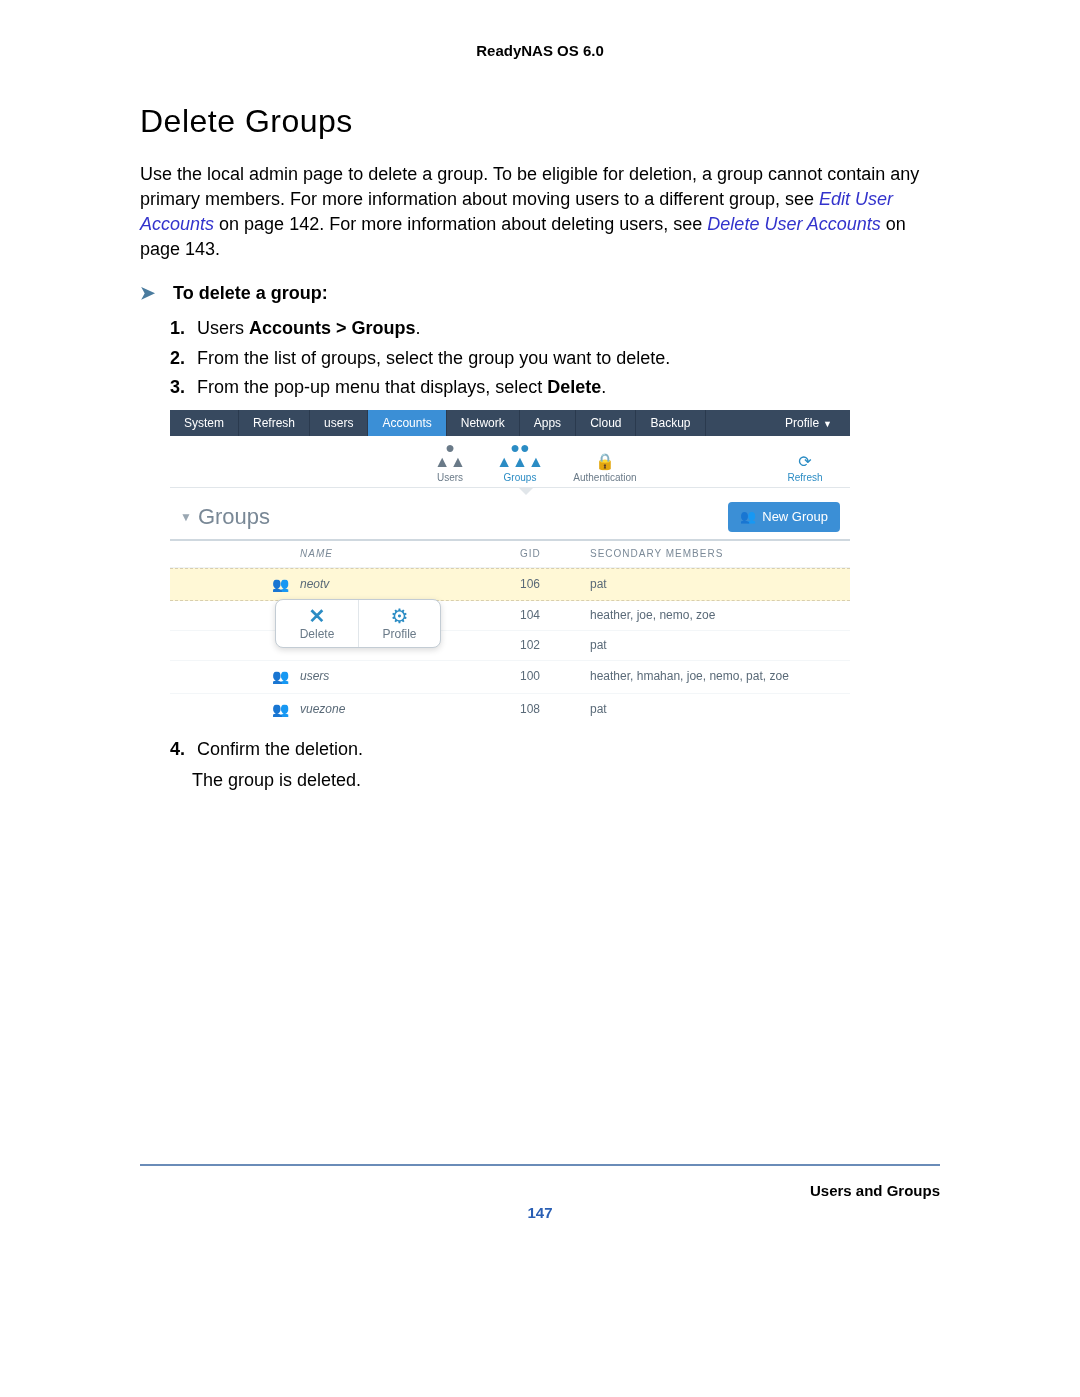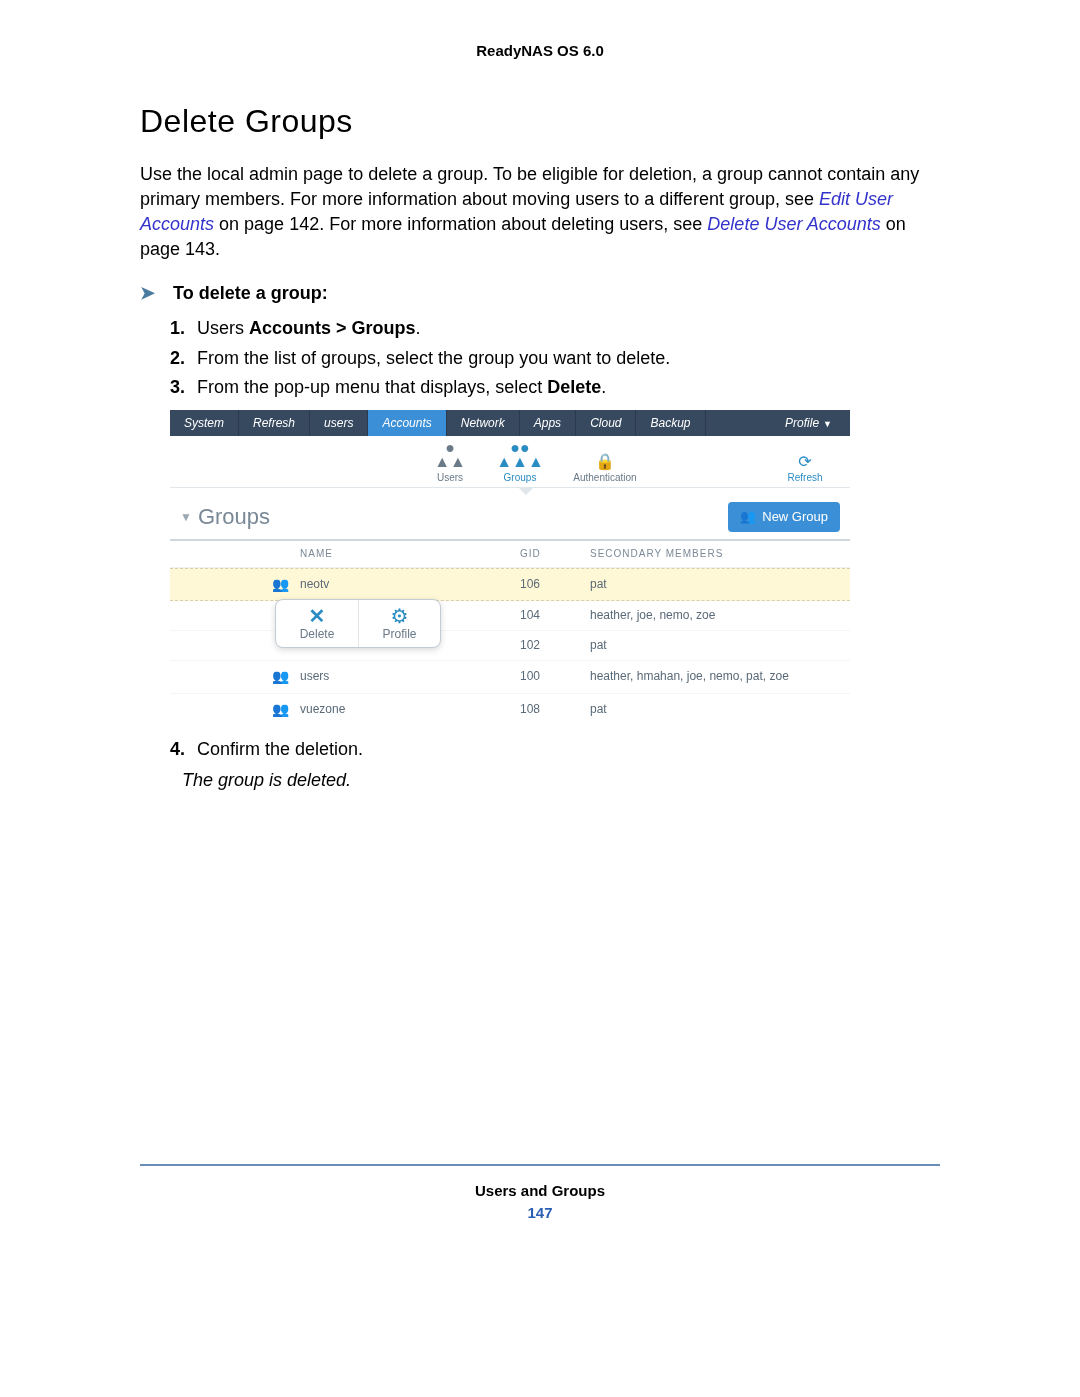--- a/index.html
+++ b/index.html
@@ -74,21 +74,20 @@
     color: #fff;
     height: 26px;
     align-items: stretch;
     font-size: 12px;
   }
   .navbar .tab {
     flex: 0 0 auto;
     padding: 5px 14px;
     border-right: 1px solid #2a3a4e;
     text-align:center;
-    font-style:italic;
   }
   .navbar .tab.active { background: #3b8fd6; }
   .navbar .spacer { flex: 1; }
   .navbar .tab.profile { border-right: none; padding-right:18px;}
   .caret-down { font-size: 9px; margin-left:4px;}
   .toolbar {
     display: flex;
     background: #fff;
     border-bottom: 1px solid #e1e6ea;
     padding: 6px 10px 2px 10px;
@@ -148,21 +147,21 @@
     color:#5a6a78;
   }
   .table-head {
     font-size:10px;
     letter-spacing:1px;
     color:#7b8a98;
     border-bottom:1px solid #eef2f5;
     text-transform: uppercase;
   }
   .col-icon { width:120px; text-align:right; padding-right:10px;}
-  .col-name { width:220px; }
+  .col-name { width:220px;font-style:italic; }
   .col-gid  { width:70px; }
   .col-mem  { flex:1; }
   .table-row { border-bottom:1px solid #f3f6f8; align-items:center;}
   .table-row.highlight { background:#fff8d6; border-top:1px dashed #d8ceae; border-bottom:1px dashed #d8ceae;}
   .grp-icon { font-size:14px; color:#3b8fd6;}
   .grp-icon.orange { color:#e08b2c;}
   .popup {
     position: relative;
     height: 0;
   }
@@ -189,21 +188,21 @@
   .popup-item.delete .picon { color:#2b8cc4; font-weight:bold;}
   .popup-item.settings .picon { color:#2b8cc4;}
 
   .after-shot { margin: 8px 0 0 30px; }
   .footer-block {
     margin-top: 370px;
     border-top: 2px solid #6a8cb8;
     padding-top: 14px;
     text-align:center;
   }
-  .footer-title { font-weight:bold; font-size:15px;}
+  .footer-title { font-weight:bold; font-size:15px;text-align:right;}
   .footer-page { color:#2a5fb4; font-weight:bold; font-size:15px; margin-top:1px;}
 </style>
 </head>
 <body>
 
 <div class="page">
   <div class="doc-header">ReadyNAS OS 6.0</div>
 
   <h1 class="section-title">Delete Groups</h1>
 
@@ -331,21 +330,21 @@
       <div class="col-name">vuezone</div>
       <div class="col-gid">108</div>
       <div class="col-mem">pat</div>
     </div>
   </div>
 
   <ol class="steps after-shot" start="4" style="padding-left:0;">
     <li>
       <span class="num">4.</span>
       <span>Confirm the deletion.</span>
-      <div style="margin:6px 0 0 12px;font-style:italic;">The group is deleted.</div>
+      <div style="margin:6px 0 0 22px;">The group is deleted.</div>
     </li>
   </ol>
 
   <div class="footer-block">
     <div class="footer-title">Users and Groups</div>
     <div class="footer-page">147</div>
   </div>
 </div>
 
 </body></html>

